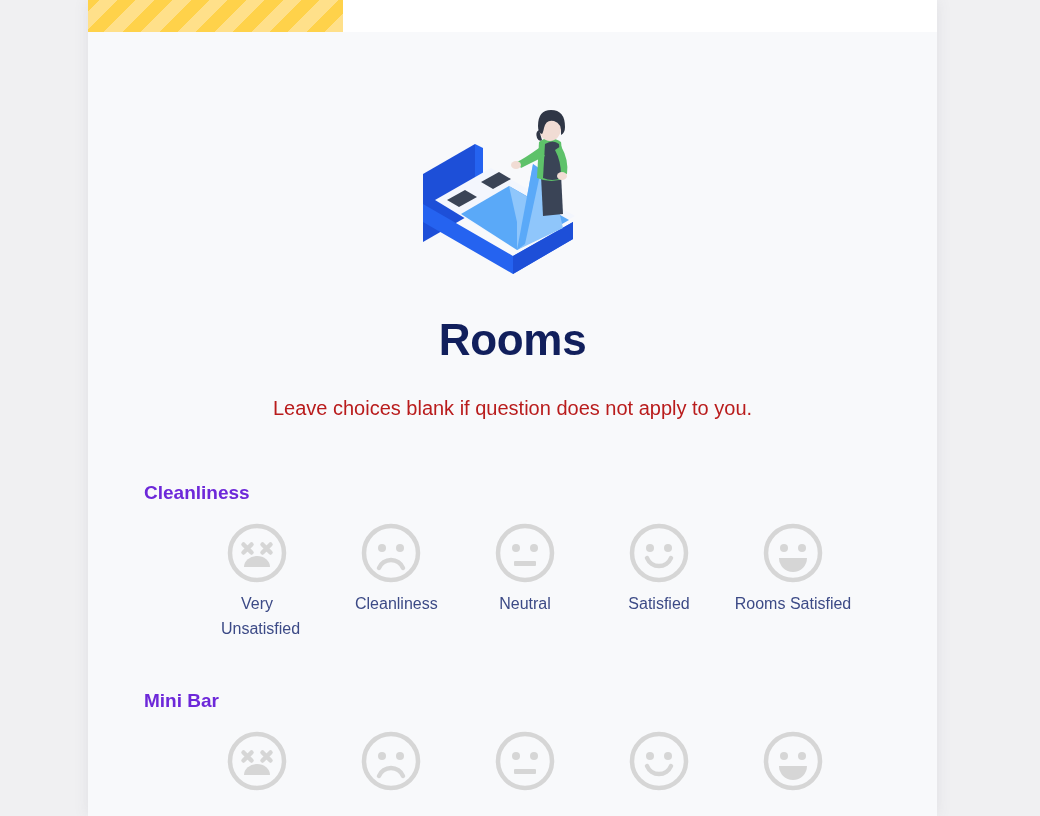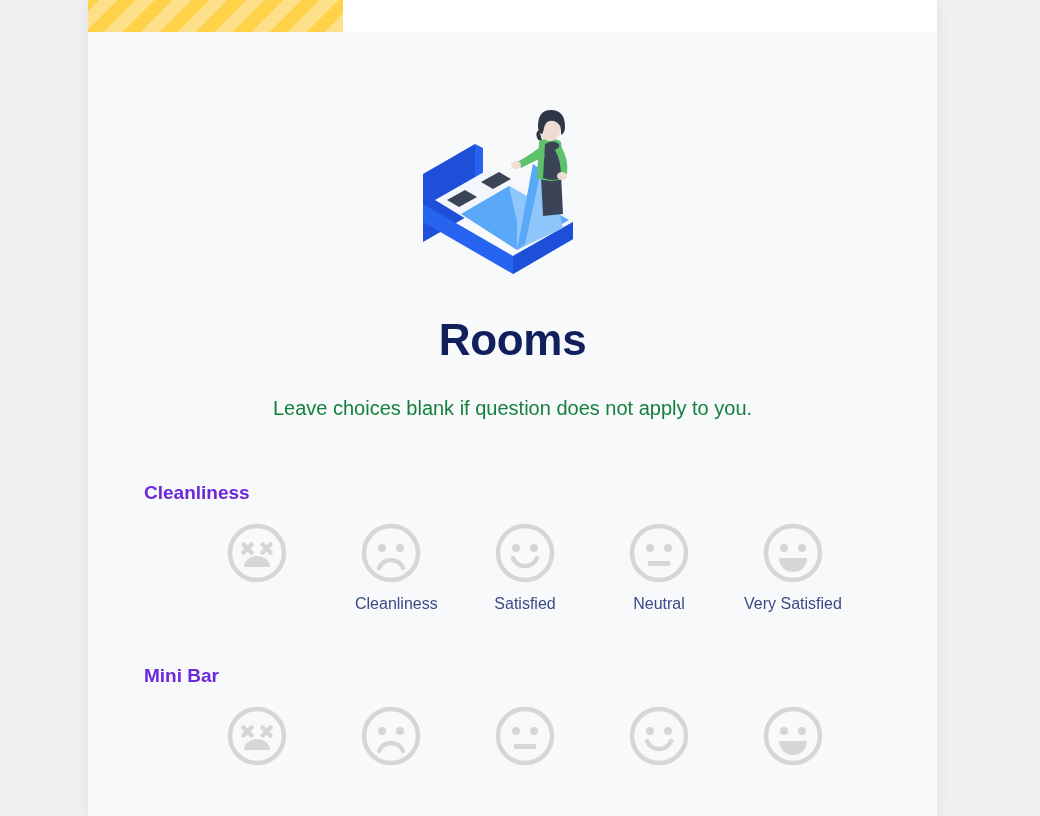--- a/index.html
+++ b/index.html
@@ -75,21 +75,21 @@
     text-align: center;
     font-size: 44px;
     font-weight: bold;
     color: #111f5c;
     letter-spacing: -0.3px;
   }
   #page-subtitle {
     margin-top: 32px;
     text-align: center;
     font-size: 20px;
-    color: #15803d;
+    color: #b91c1c;
     font-weight: normal;
   }
 
   
   .question-block { margin-top: 62px; padding: 0 56px; }
   .question-block.second { margin-top: 48px; }
 
   .question-label {
     font-size: 19px;
     font-weight: bold;
@@ -170,60 +170,61 @@
       <div class="question-label">Cleanliness</div>
       <div class="scale-row">
 
         <div class="scale-option">
           <svg class="face-icon" width="62" height="62" viewBox="0 0 62 62">
             <circle cx="31" cy="31" r="27" fill="none" stroke="#d6d6d6" stroke-width="4.5"></circle>
             <path d="M17.5 22.5 l8 8 M25.5 22.5 l-8 8" stroke="#d6d6d6" stroke-width="4.5" stroke-linecap="round"></path>
             <path d="M36.5 22.5 l8 8 M44.5 22.5 l-8 8" stroke="#d6d6d6" stroke-width="4.5" stroke-linecap="round"></path>
             <path d="M18 45 a13 11 0 0 1 26 0 z" fill="#d6d6d6"></path>
           </svg>
+          <div class="option-label">Very Unsatisfied</div>
         </div>
 
         <div class="scale-option">
           <svg class="face-icon" width="62" height="62" viewBox="0 0 62 62">
             <circle cx="31" cy="31" r="27" fill="none" stroke="#d6d6d6" stroke-width="4.5"></circle>
             <circle cx="22" cy="26" r="4" fill="#d6d6d6"></circle>
             <circle cx="40" cy="26" r="4" fill="#d6d6d6"></circle>
             <path d="M19 46 a13 13 0 0 1 24 0" fill="none" stroke="#d6d6d6" stroke-width="4.5" stroke-linecap="round"></path>
           </svg>
           <div class="option-label">Cleanliness</div>
         </div>
 
         <div class="scale-option">
           <svg class="face-icon" width="62" height="62" viewBox="0 0 62 62">
             <circle cx="31" cy="31" r="27" fill="none" stroke="#d6d6d6" stroke-width="4.5"></circle>
             <circle cx="22" cy="26" r="4" fill="#d6d6d6"></circle>
             <circle cx="40" cy="26" r="4" fill="#d6d6d6"></circle>
+            <rect x="20" y="39" width="22" height="5" rx="1" fill="#d6d6d6"></rect>
+          </svg>
+          <div class="option-label">Neutral</div>
+        </div>
+
+        <div class="scale-option">
+          <svg class="face-icon" width="62" height="62" viewBox="0 0 62 62">
+            <circle cx="31" cy="31" r="27" fill="none" stroke="#d6d6d6" stroke-width="4.5"></circle>
+            <circle cx="22" cy="26" r="4" fill="#d6d6d6"></circle>
+            <circle cx="40" cy="26" r="4" fill="#d6d6d6"></circle>
             <path d="M19 36 a13 13 0 0 0 24 0" fill="none" stroke="#d6d6d6" stroke-width="4.5" stroke-linecap="round"></path>
           </svg>
           <div class="option-label">Satisfied</div>
         </div>
 
         <div class="scale-option">
           <svg class="face-icon" width="62" height="62" viewBox="0 0 62 62">
             <circle cx="31" cy="31" r="27" fill="none" stroke="#d6d6d6" stroke-width="4.5"></circle>
             <circle cx="22" cy="26" r="4" fill="#d6d6d6"></circle>
             <circle cx="40" cy="26" r="4" fill="#d6d6d6"></circle>
-            <rect x="20" y="39" width="22" height="5" rx="1" fill="#d6d6d6"></rect>
-          </svg>
-          <div class="option-label">Neutral</div>
-        </div>
-
-        <div class="scale-option">
-          <svg class="face-icon" width="62" height="62" viewBox="0 0 62 62">
-            <circle cx="31" cy="31" r="27" fill="none" stroke="#d6d6d6" stroke-width="4.5"></circle>
-            <circle cx="22" cy="26" r="4" fill="#d6d6d6"></circle>
-            <circle cx="40" cy="26" r="4" fill="#d6d6d6"></circle>
             <path d="M17 36 a14 14 0 0 0 28 0 z" fill="#d6d6d6"></path>
           </svg>
-          <div class="option-label wide">Very Satisfied</div>
+          <div class="option-label wide">Rooms Satisfied</div>
         </div>
 
       </div>
     </div>
 
     <div class="question-block second">
       <div class="question-label">Mini Bar</div>
       <div class="scale-row">
 
         <div class="scale-option">

